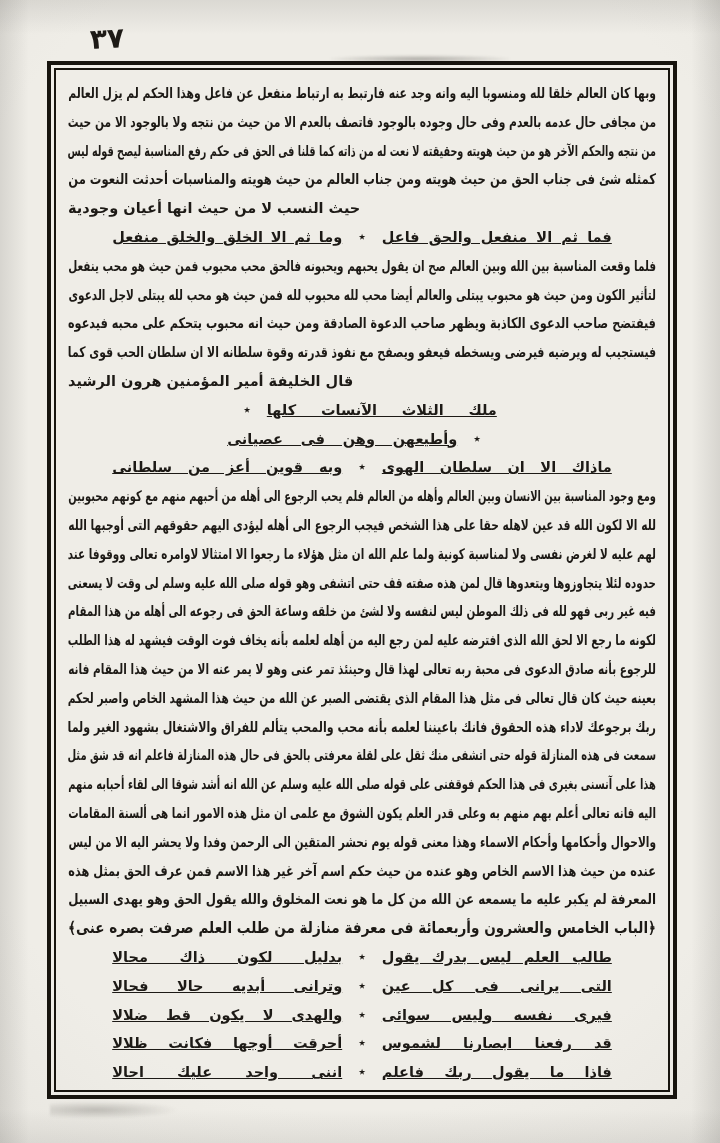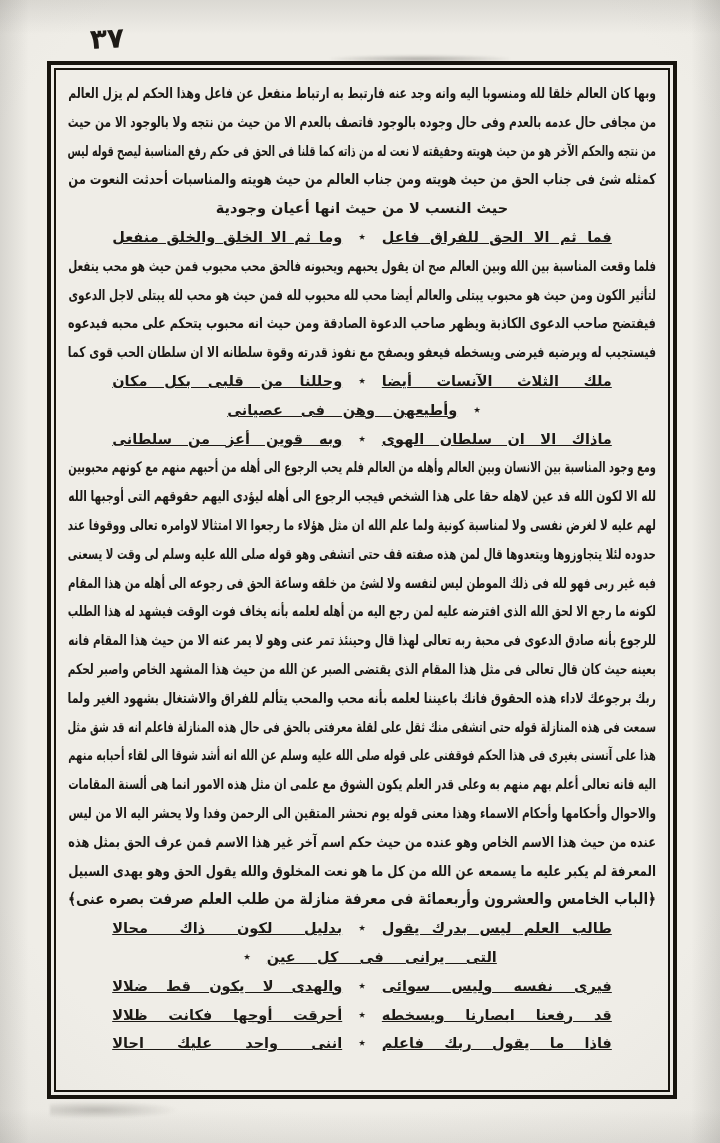--- a/index.html
+++ b/index.html
@@ -33,21 +33,21 @@
     border:2px solid #17140e;
     padding:9px 12px 0 12px;
   }
   .textblock{
     direction:rtl;
     font-size:14.5px;font-weight:700;line-height:28.8px;
     color:#1d1a16;
   }
   .line{height:28.8px;}
   .line.j{text-align:justify;text-align-last:justify;}
-  .line.r{text-align:center;}
+  .line.r{text-align:left;}
   .line.c{text-align:center;}
   .line.h{text-align:center;font-size:15.5px;}
   .line.v{display:flex;justify-content:center;align-items:baseline;}
   .hemi{display:inline-block;width:230px;text-align:justify;text-align-last:justify;text-decoration:underline;}
   .vsep{display:inline-block;padding:0 16px;font-size:14px;transform:translateY(-1px);}
   .smudge{
     position:absolute;left:50px;top:1101px;width:130px;height:18px;
     background:radial-gradient(ellipse at 35% 50%, rgba(70,67,62,.28), rgba(70,67,62,0) 70%);
     filter:blur(1px);pointer-events:none;
   }
@@ -65,32 +65,32 @@
   <div class="speck-top"></div>
   <div class="frame">
     <div class="frame-inner">
       <div class="textblock" id="textblock">
           <div class="line j" style="white-space: nowrap; text-align-last: auto; display: block; transform: scaleX(0.745); transform-origin: right center;">وبها كان العالم خلقا لله ومنسوبا اليه وانه وجد عنه فارتبط به ارتباط منفعل عن فاعل وهذا الحكم لم يزل العالم</div>
           <div class="line j" style="white-space: nowrap; text-align-last: auto; display: block; transform: scaleX(0.737); transform-origin: right center;">من مجافى حال عدمه بالعدم وفى حال وجوده بالوجود فاتصف بالعدم الا من حيث من نتجه ولا بالوجود الا من حيث</div>
           <div class="line j" style="white-space: nowrap; text-align-last: auto; display: block; transform: scaleX(0.664); transform-origin: right center;">من نتجه والحكم الآخر هو من حيث هويته وحقيقته لا نعت له من ذاته كما قلنا فى الحق فى حكم رفع المناسبة ليصح قوله ليس</div>
           <div class="line j" style="white-space: nowrap; text-align-last: auto; display: block; transform: scaleX(0.798); transform-origin: right center;">كمثله شئ فى جناب الحق من حيث هويته ومن جناب العالم من حيث هويته والمناسبات أحدثت النعوت من</div>
           <div class="line r">حيث النسب لا من حيث انها أعيان وجودية</div>
           <div class="line v">
-            <span class="hemi">فما ثم الا الحق للفراق فاعل</span>
+            <span class="hemi">فما ثم الا منفعل والحق فاعل</span>
             <span class="vsep">٭</span>
             <span class="hemi">وما ثم الا الخلق والخلق منفعل</span>
           </div>
           <div class="line j" style="white-space: nowrap; text-align-last: auto; display: block; transform: scaleX(0.719); transform-origin: right center;">فلما وقعت المناسبة بين الله وبين العالم صح ان يقول يحبهم ويحبونه فالحق محب محبوب فمن حيث هو محب ينفعل</div>
           <div class="line j" style="white-space: nowrap; text-align-last: auto; display: block; transform: scaleX(0.723); transform-origin: right center;">لتأثير الكون ومن حيث هو محبوب يبتلى والعالم أيضا محب لله محبوب لله فمن حيث هو محب لله يبتلى لاجل الدعوى</div>
           <div class="line j" style="white-space: nowrap; text-align-last: auto; display: block; transform: scaleX(0.776); transform-origin: right center;">فيفتضح صاحب الدعوى الكاذبة ويظهر صاحب الدعوة الصادقة ومن حيث انه محبوب يتحكم على محبه فيدعوه</div>
           <div class="line j" style="white-space: nowrap; text-align-last: auto; display: block; transform: scaleX(0.747); transform-origin: right center;">فيستجيب له ويرضيه فيرضى ويسخطه فيعفو ويصفح مع نفوذ قدرته وقوة سلطانه الا ان سلطان الحب قوى كما</div>
+          <div class="line r">قال الخليفة أمير المؤمنين هرون الرشيد</div>
           <div class="line v">
-            <span class="hemi">ملك الثلاث الآنسات أيضا</span>
+            <span class="hemi">ملك الثلاث الآنسات كلها</span>
             <span class="vsep">٭</span>
-            <span class="hemi">وحللنا من قلبى بكل مكان</span>
           </div>
           <div class="line v">
             <span class="vsep">٭</span>
             <span class="hemi">وأطيعهن وهن فى عصيانى</span>
           </div>
           <div class="line v">
             <span class="hemi">ماذاك الا ان سلطان الهوى</span>
             <span class="vsep">٭</span>
             <span class="hemi">وبه قوين أعز من سلطانى</span>
           </div>
@@ -111,28 +111,29 @@
           <div class="line c" style="white-space: nowrap; text-align-last: auto; display: block; transform: scaleX(0.814); transform-origin: right center;">المعرفة لم يكبر عليه ما يسمعه عن الله من كل ما هو نعت المخلوق والله يقول الحق وهو يهدى السبيل</div>
           <div class="line h" style="white-space: nowrap; text-align-last: auto; display: block; transform: scaleX(0.876); transform-origin: right center;">﴿الباب الخامس والعشرون وأربعمائة فى معرفة منازلة من طلب العلم صرفت بصره عنى﴾</div>
           <div class="line v">
             <span class="hemi">طالب العلم ليس بدرك يقول</span>
             <span class="vsep">٭</span>
             <span class="hemi">بدليل لكون ذاك محالا</span>
           </div>
           <div class="line v">
             <span class="hemi">التى يرانى فى كل عين</span>
             <span class="vsep">٭</span>
+            <span class="hemi">وترانى أبديه حالا فحالا</span>
           </div>
           <div class="line v">
             <span class="hemi">فيرى نفسه وليس سوائى</span>
             <span class="vsep">٭</span>
             <span class="hemi">والهدى لا يكون قط ضلالا</span>
           </div>
           <div class="line v">
-            <span class="hemi">قد رفعنا ابصارنا ويسخطه</span>
+            <span class="hemi">قد رفعنا ابصارنا لشموس</span>
             <span class="vsep">٭</span>
             <span class="hemi">أحرقت أوجها فكانت ظلالا</span>
           </div>
           <div class="line v">
             <span class="hemi">فاذا ما يقول ربك فاعلم</span>
             <span class="vsep">٭</span>
             <span class="hemi">اننى واحد عليك احالا</span>
           </div>
         </div>
     </div>

